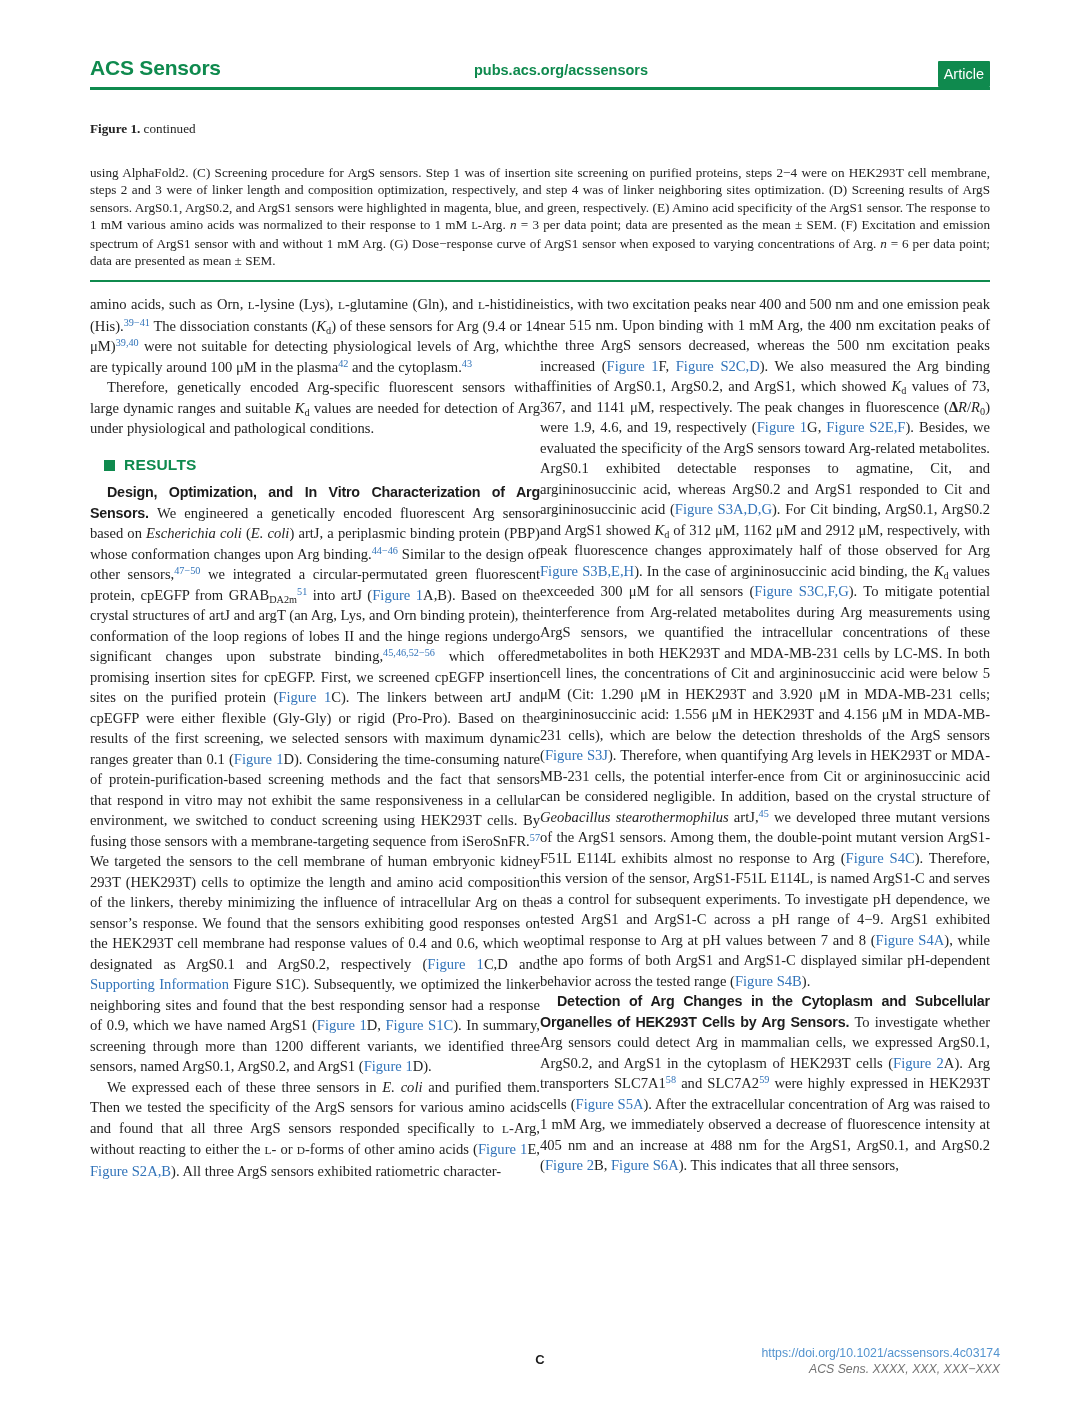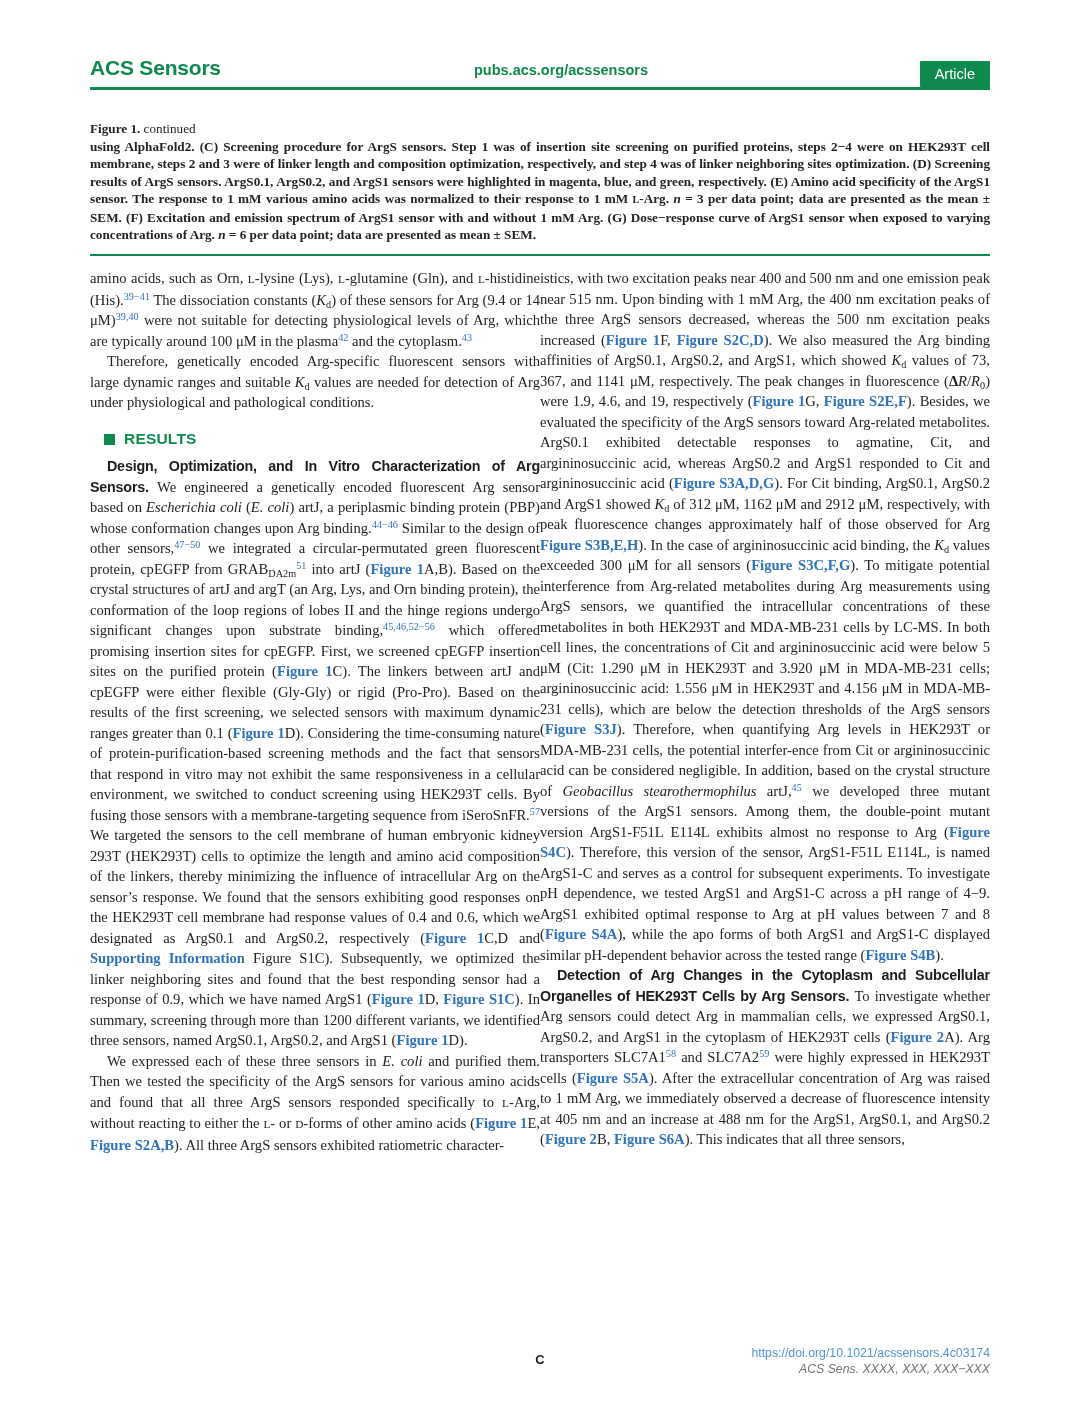--- a/index.html
+++ b/index.html
@@ -10,49 +10,49 @@
     --ink:#232323;
   }
   *{box-sizing:border-box;}
   html,body{margin:0;padding:0;background:#ffffff;width:1080px;height:1424px;overflow:hidden;}
   .page{position:relative;width:1080px;height:1424px;padding:56px 90px 0 90px;font-family:"Liberation Serif",serif;color:var(--ink);}
 
   
   .masthead{position:relative;display:flex;justify-content:space-between;align-items:flex-end;border-bottom:3.5px solid var(--green);padding-bottom:0;}
   .brand{color:var(--green);font-family:"Liberation Sans",sans-serif;font-weight:700;font-size:21px;letter-spacing:-0.2px;padding-bottom:7px;}
   .mast-url{position:absolute;left:50%;transform:translateX(-50%);bottom:9px;color:var(--green);font-family:"Liberation Sans",sans-serif;font-weight:700;font-size:14.5px;text-decoration:none;margin-left:21px;}
-  .badge{background:var(--green);color:#ffffff;font-family:"Liberation Sans",sans-serif;font-size:14.5px;padding:6px 15px 6px;border-radius:1px;line-height:1;}
+  .badge{background:var(--green);color:#ffffff;font-family:"Liberation Sans",sans-serif;font-size:14.5px;padding:6px 6px 6px;border-radius:1px;line-height:1;}
 
   
   .figure-label{margin-top:31px;font-size:13.2px;}
   .figure-label b{font-weight:700;}
-  .caption{margin-top:1px;font-size:13.2px;line-height:17.4px;text-align:justify;font-weight:bold;}
+  .caption{margin-top:27px;font-size:13.2px;line-height:17.4px;text-align:justify;}
   .rule2{border:none;border-top:2.5px solid var(--green);margin:11px 0 0 0;}
 
   
   .cols{display:flex;margin-top:12px;}
   .col{flex:1 1 0;min-width:0;font-size:14.6px;line-height:20.5px;text-align:justify;}
   .col p{margin:0;}
   .col p.indent{text-indent:17px;}
   .results-head{display:flex;align-items:center;gap:9px;margin:16px 0 7px 0;font-family:"Liberation Sans",sans-serif;font-weight:700;font-size:15.5px;color:var(--green);letter-spacing:0.2px;padding-left:14px;}
   .sq{display:inline-block;width:11px;height:11px;background:var(--green);}
 
   
   .seg-p{}
   .seg-i{font-style:italic;}
   .seg-b{font-weight:700;}
   .seg-sc{font-size:0.78em;}
   .seg-sub{font-size:0.7em;vertical-align:-0.25em;line-height:0;}
   .seg-sl{font-size:0.7em;vertical-align:0.45em;line-height:0;color:var(--link);}
-  .seg-l{color:var(--link);font-weight:bold;}
+  .seg-l{color:var(--link);}
   .seg-h{font-family:"Liberation Sans",sans-serif;font-weight:700;font-size:0.98em;letter-spacing:-0.2px;color:#1c1c1c;}
 
   
   .page-letter{position:absolute;left:50%;transform:translateX(-50%);top:1352px;font-family:"Liberation Sans",sans-serif;font-weight:700;font-size:13px;color:#1c1c1c;}
-  .footer-right{position:absolute;right:90px;top:1346px;text-align:right;line-height:15.5px;}
+  .footer-right{position:absolute;right:80px;top:1346px;text-align:right;line-height:15.5px;}
   .doi{color:#5494cf;font-family:"Liberation Sans",sans-serif;font-size:12.3px;text-decoration:none;display:block;}
   .cite{color:#737373;font-family:"Liberation Sans",sans-serif;font-style:italic;font-size:12.3px;display:block;}
 </style>
 </head>
 <body>
 
 <div class="page">
 
   <div class="masthead">
     <span class="brand">ACS Sensors</span>

